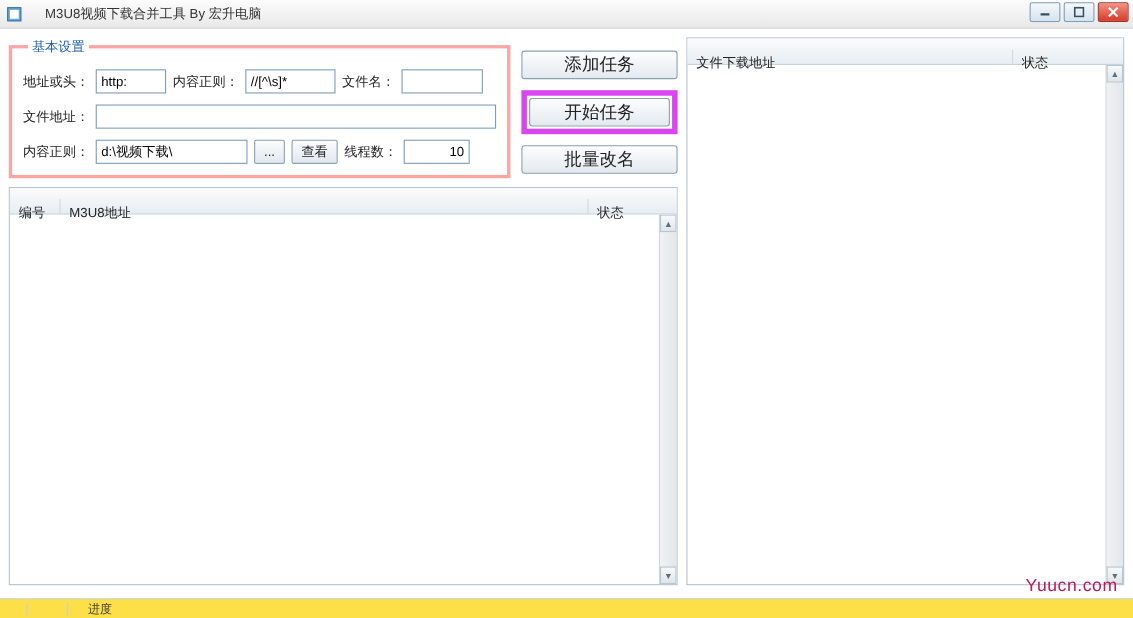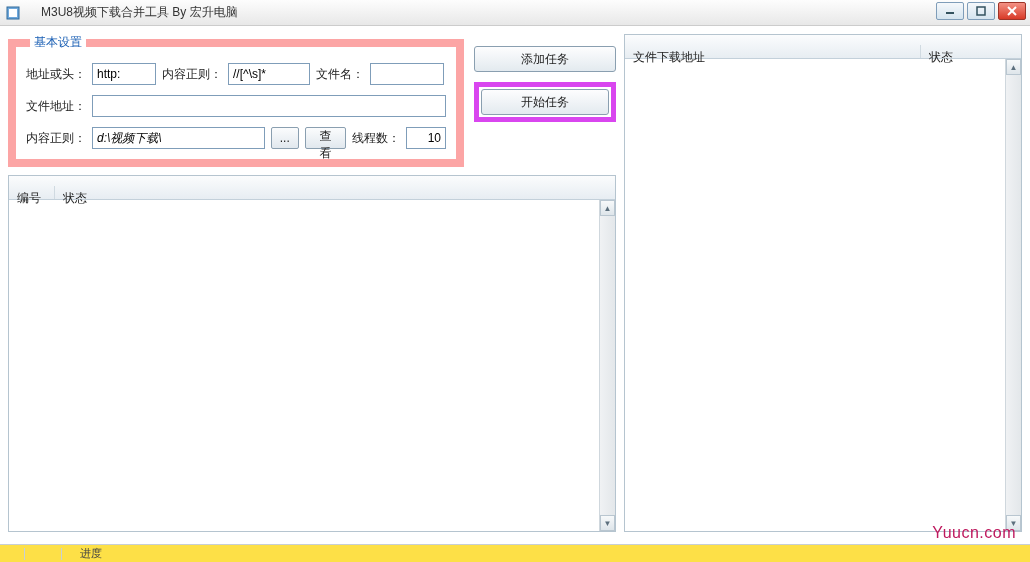--- a/index.html
+++ b/index.html
@@ -43,21 +43,21 @@
     .content {
       position: relative;
       padding: 8px 8px 4px 8px;
       display: flex;
       gap: 8px;
       height: 510px;
     }
     .left { flex: 0 0 608px; display:flex; flex-direction:column; gap:8px;}
     .right { flex: 1; }
     fieldset.basic {
-      border: 8px solid #fca5a5;
+      border: 3px solid #fca5a5;
       padding: 8px 10px 10px 10px;
       position: relative;
     }
     fieldset.basic legend {
       padding: 0 4px;
       color: #1a5fb4;
       font-size: 12px;
       margin-left: 4px;
     }
     .row {
@@ -69,42 +69,42 @@
       height: 22px;
       border: 1px solid #7f9db9;
       padding: 0 4px;
       font-size: 12px;
       background:#fff;
     }
     .file-url { flex:1; border:1px solid #5a9fd4; background:#fdfdfd; }
     .small1{ width:64px;}
     .small2{ width:82px;}
     .small3{ width:74px;}
-    .savepath{ width:178px;font-style:italic;}
-    .threads{ width:40px; text-align:right; padding-right:6px;}
+    .savepath{ width:138px;}
+    .threads{ width:60px; text-align:right; padding-right:6px;}
     .btn-small{
       height:22px; padding:0 8px;
       border:1px solid #8a9fb0;
       background:linear-gradient(#fbfcfd,#e1e8ee);
       border-radius:2px;
       font-size:12px;
       color:#222;
       cursor:pointer;
     }
     .action-col{
       flex:0 0 142px;
       display:flex; flex-direction:column; gap:10px;
       padding-top:12px;
     }
     .action-btn{
       height:26px;
       border:1px solid #8a9fb0;
       border-radius:3px;
       background:linear-gradient(#fdfdfe,#e3eaef);
-      font-size:12px;
+      font-size:16px;
       color:#222;
       cursor:pointer;
     }
     .action-highlight{
       border:5px solid #d946ef;
       padding:2px;
       text-decoration:underline;
     }
     .action-highlight .action-btn{ width:100%;}
     .top-area{
@@ -227,26 +227,28 @@
           <span class="lbl">线程数：</span>
           <input class="text threads" value="10" style="">
         </div>
       </fieldset>
 
       <div class="action-col">
         <button class="action-btn">添加任务</button>
         <div class="action-highlight">
           <button class="action-btn">开始任务</button>
         </div>
+        <button class="action-btn">批量改名</button>
       </div>
     </div>
 
     <div class="list-panel">
       <div class="list-header">
         <div class="col" style="width:46px">编号</div>
+        <div class="col" style="flex:1">M3U8地址</div>
         <div class="col" style="width:80px">状态</div>
       </div>
       <div class="list-body">
         <div class="scroll-gutter">
           <div class="sb-arrow sb-up">▲</div>
           <div class="sb-arrow sb-down">▼</div>
         </div>
       </div>
     </div>
 

